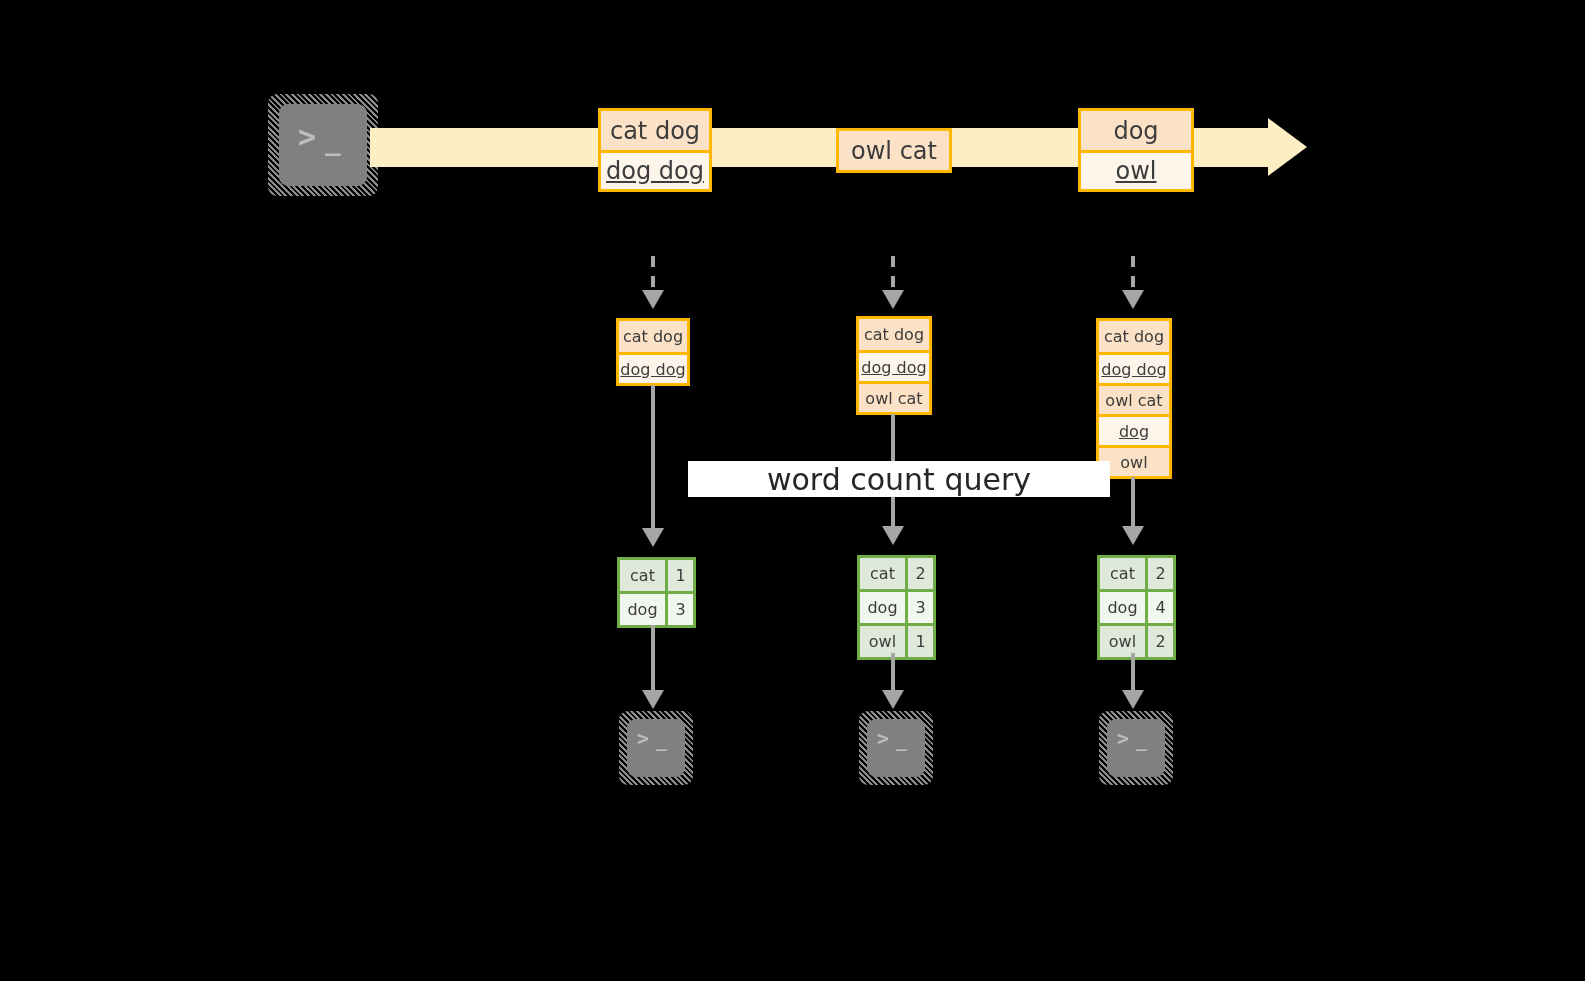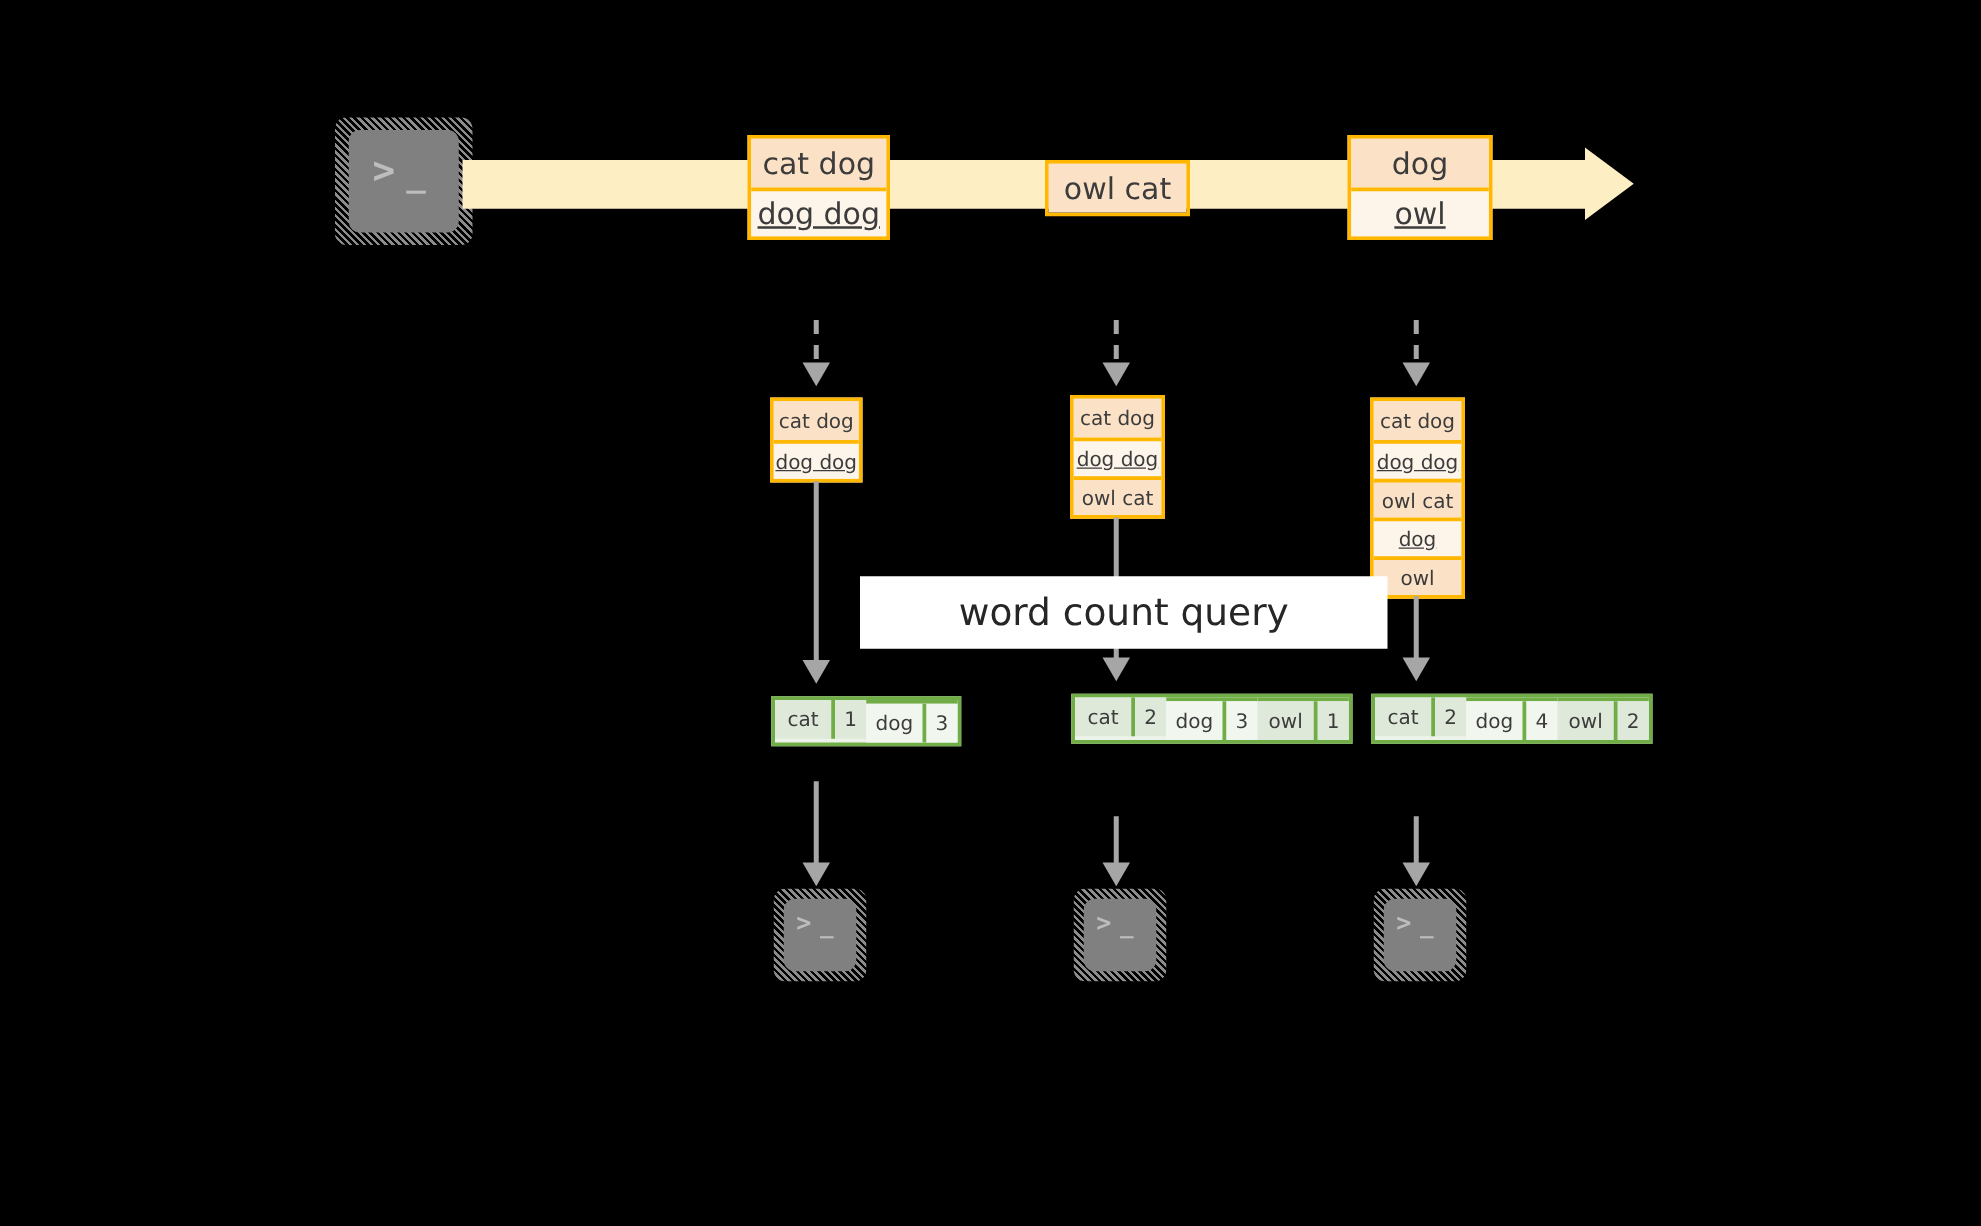--- a/index.html
+++ b/index.html
@@ -83,21 +83,21 @@
 
   .obox.big .orow { height: 39px; font-size: 24px; }
   .obox.small .orow { height: 31px; font-size: 16px; }
 
   
   .gbox {
     position: absolute;
     box-sizing: border-box;
     border: 3px solid #70ad47;
     display: flex;
-    flex-direction: row;
+    flex-direction: column;
     background: #eef3ea;
   }
   .grow {
     display: flex;
     height: 31px;
   }
   .grow + .grow { border-top: 3px solid #70ad47; }
   .gcell {
     box-sizing: border-box;
     display: flex;
@@ -278,17 +278,17 @@
   <div class="gline" style="left:1131px; top:653px; height:42px;"></div>
   <div class="ghead" style="left:1122px; top:690px;"></div>
 
   <div class="term" style="left:1099px; top:711px; width:74px; height:74px;">
     <div class="hatch"></div>
     <div class="plate" style="left:8px; top:8px; right:8px; bottom:8px;"></div>
     <div class="glyph" style="left:18px; top:17px; font-size:20px;">&gt;</div>
     <div class="glyph" style="left:37px; top:21px; font-size:18px;">_</div>
   </div>
 
-  <div class="band" style="left:688px; top:461px; width:422px; height:58px;">
+  <div class="band" style="left:688px; top:461px; width:422px; height:36px;">
     <span>word count query</span>
   </div>
 
 </div>
 
 </body></html>

